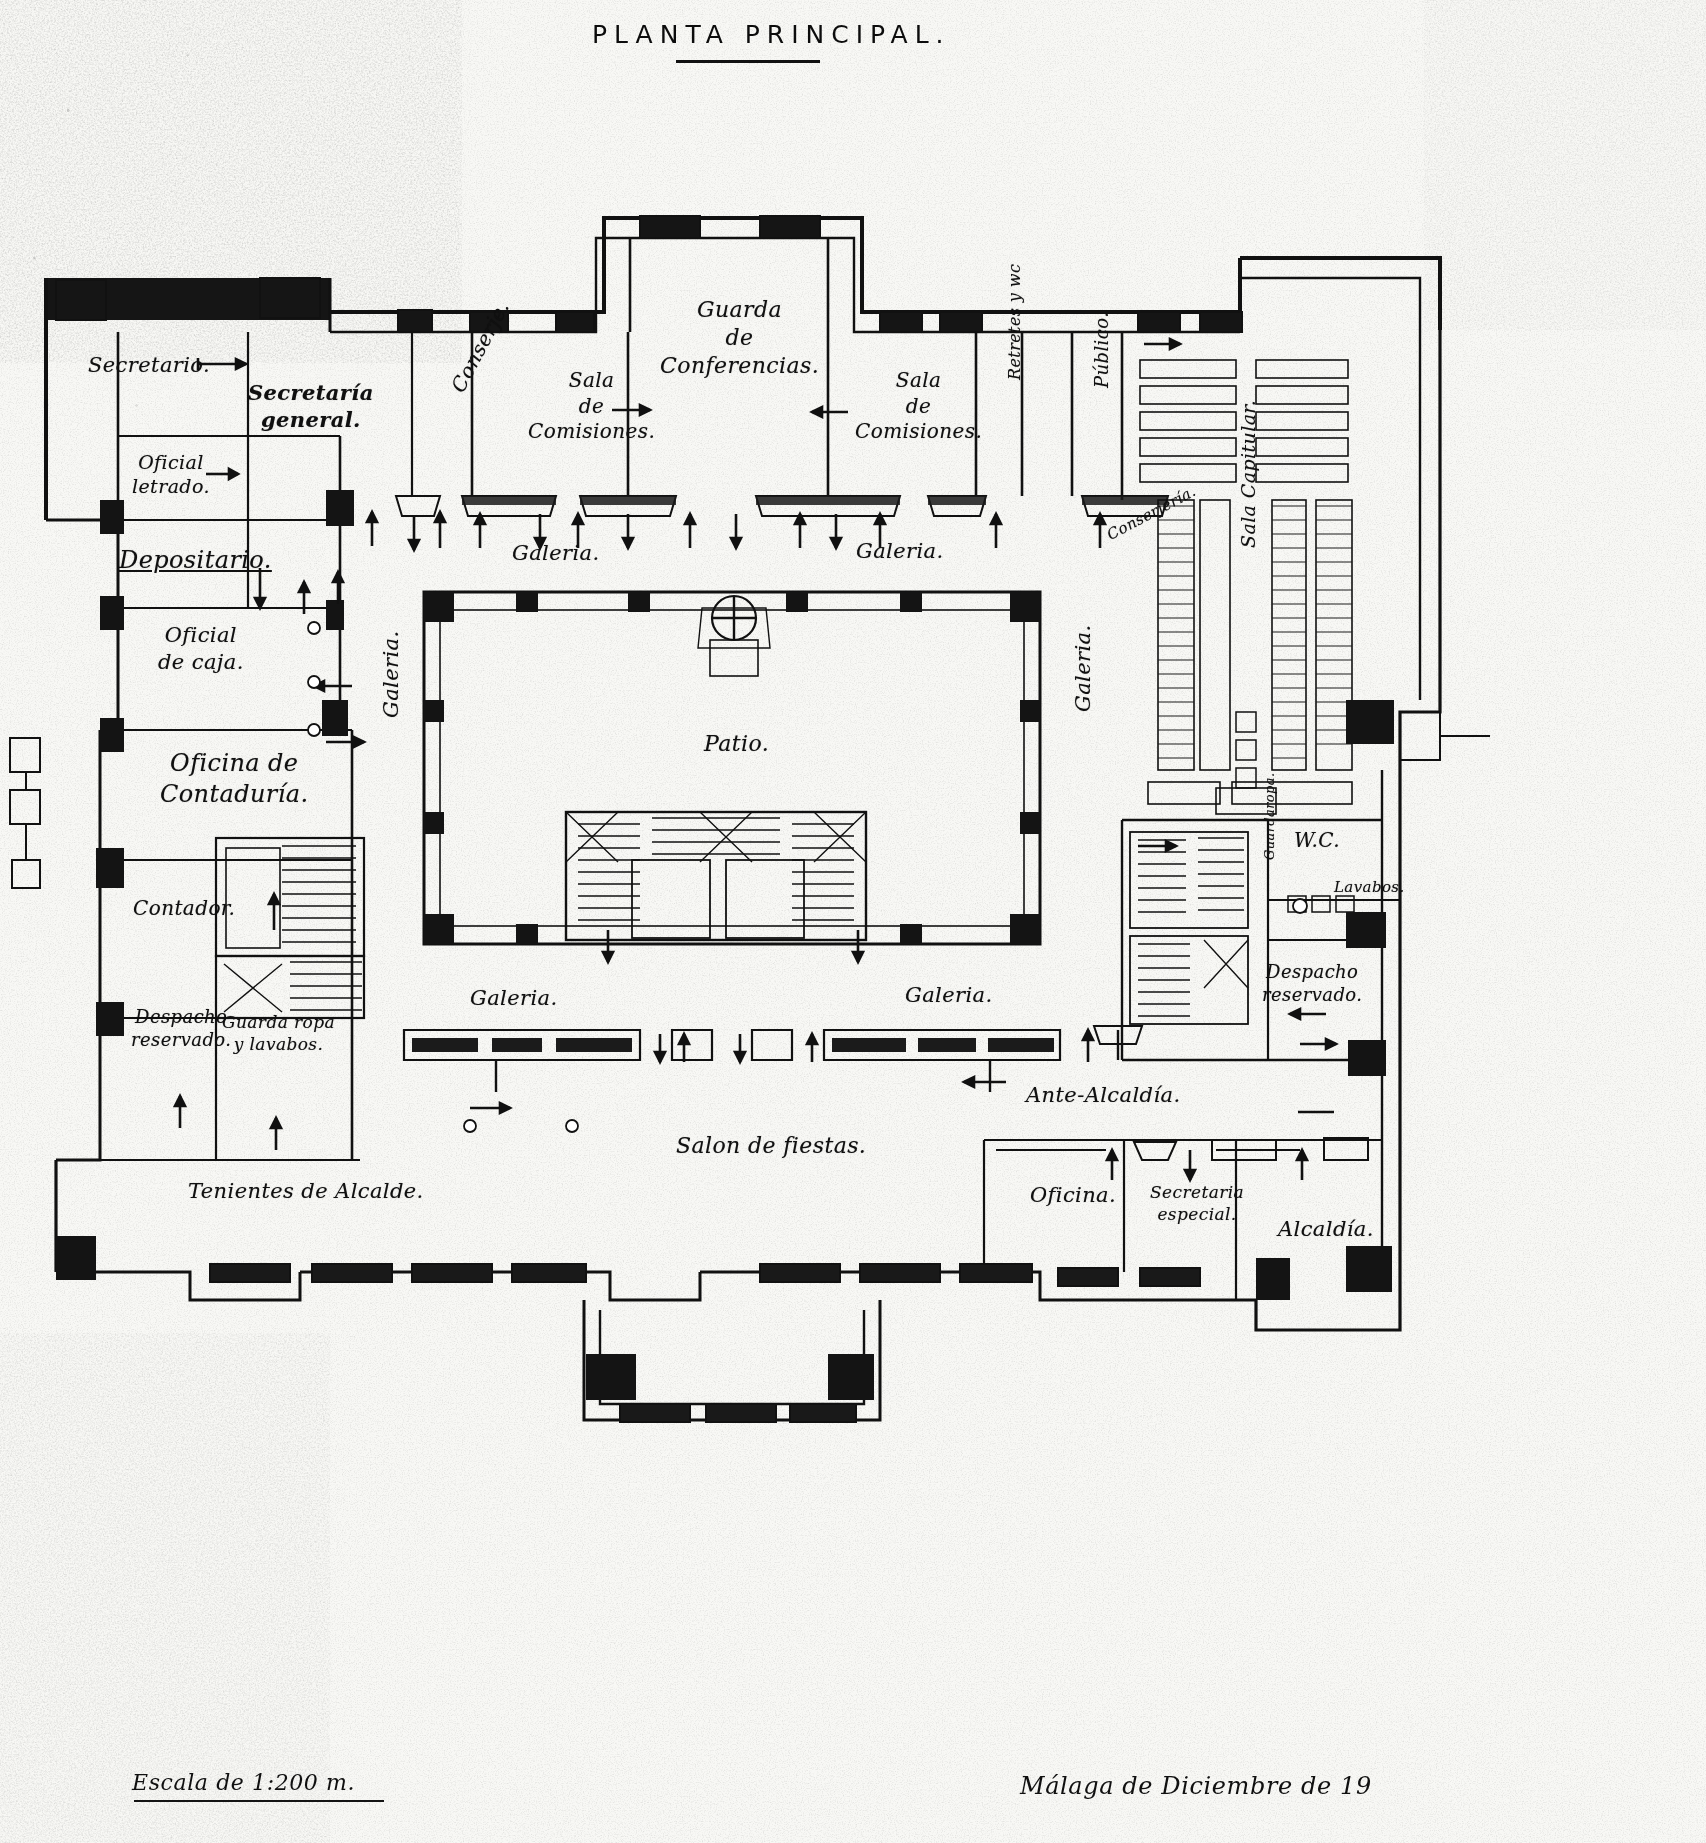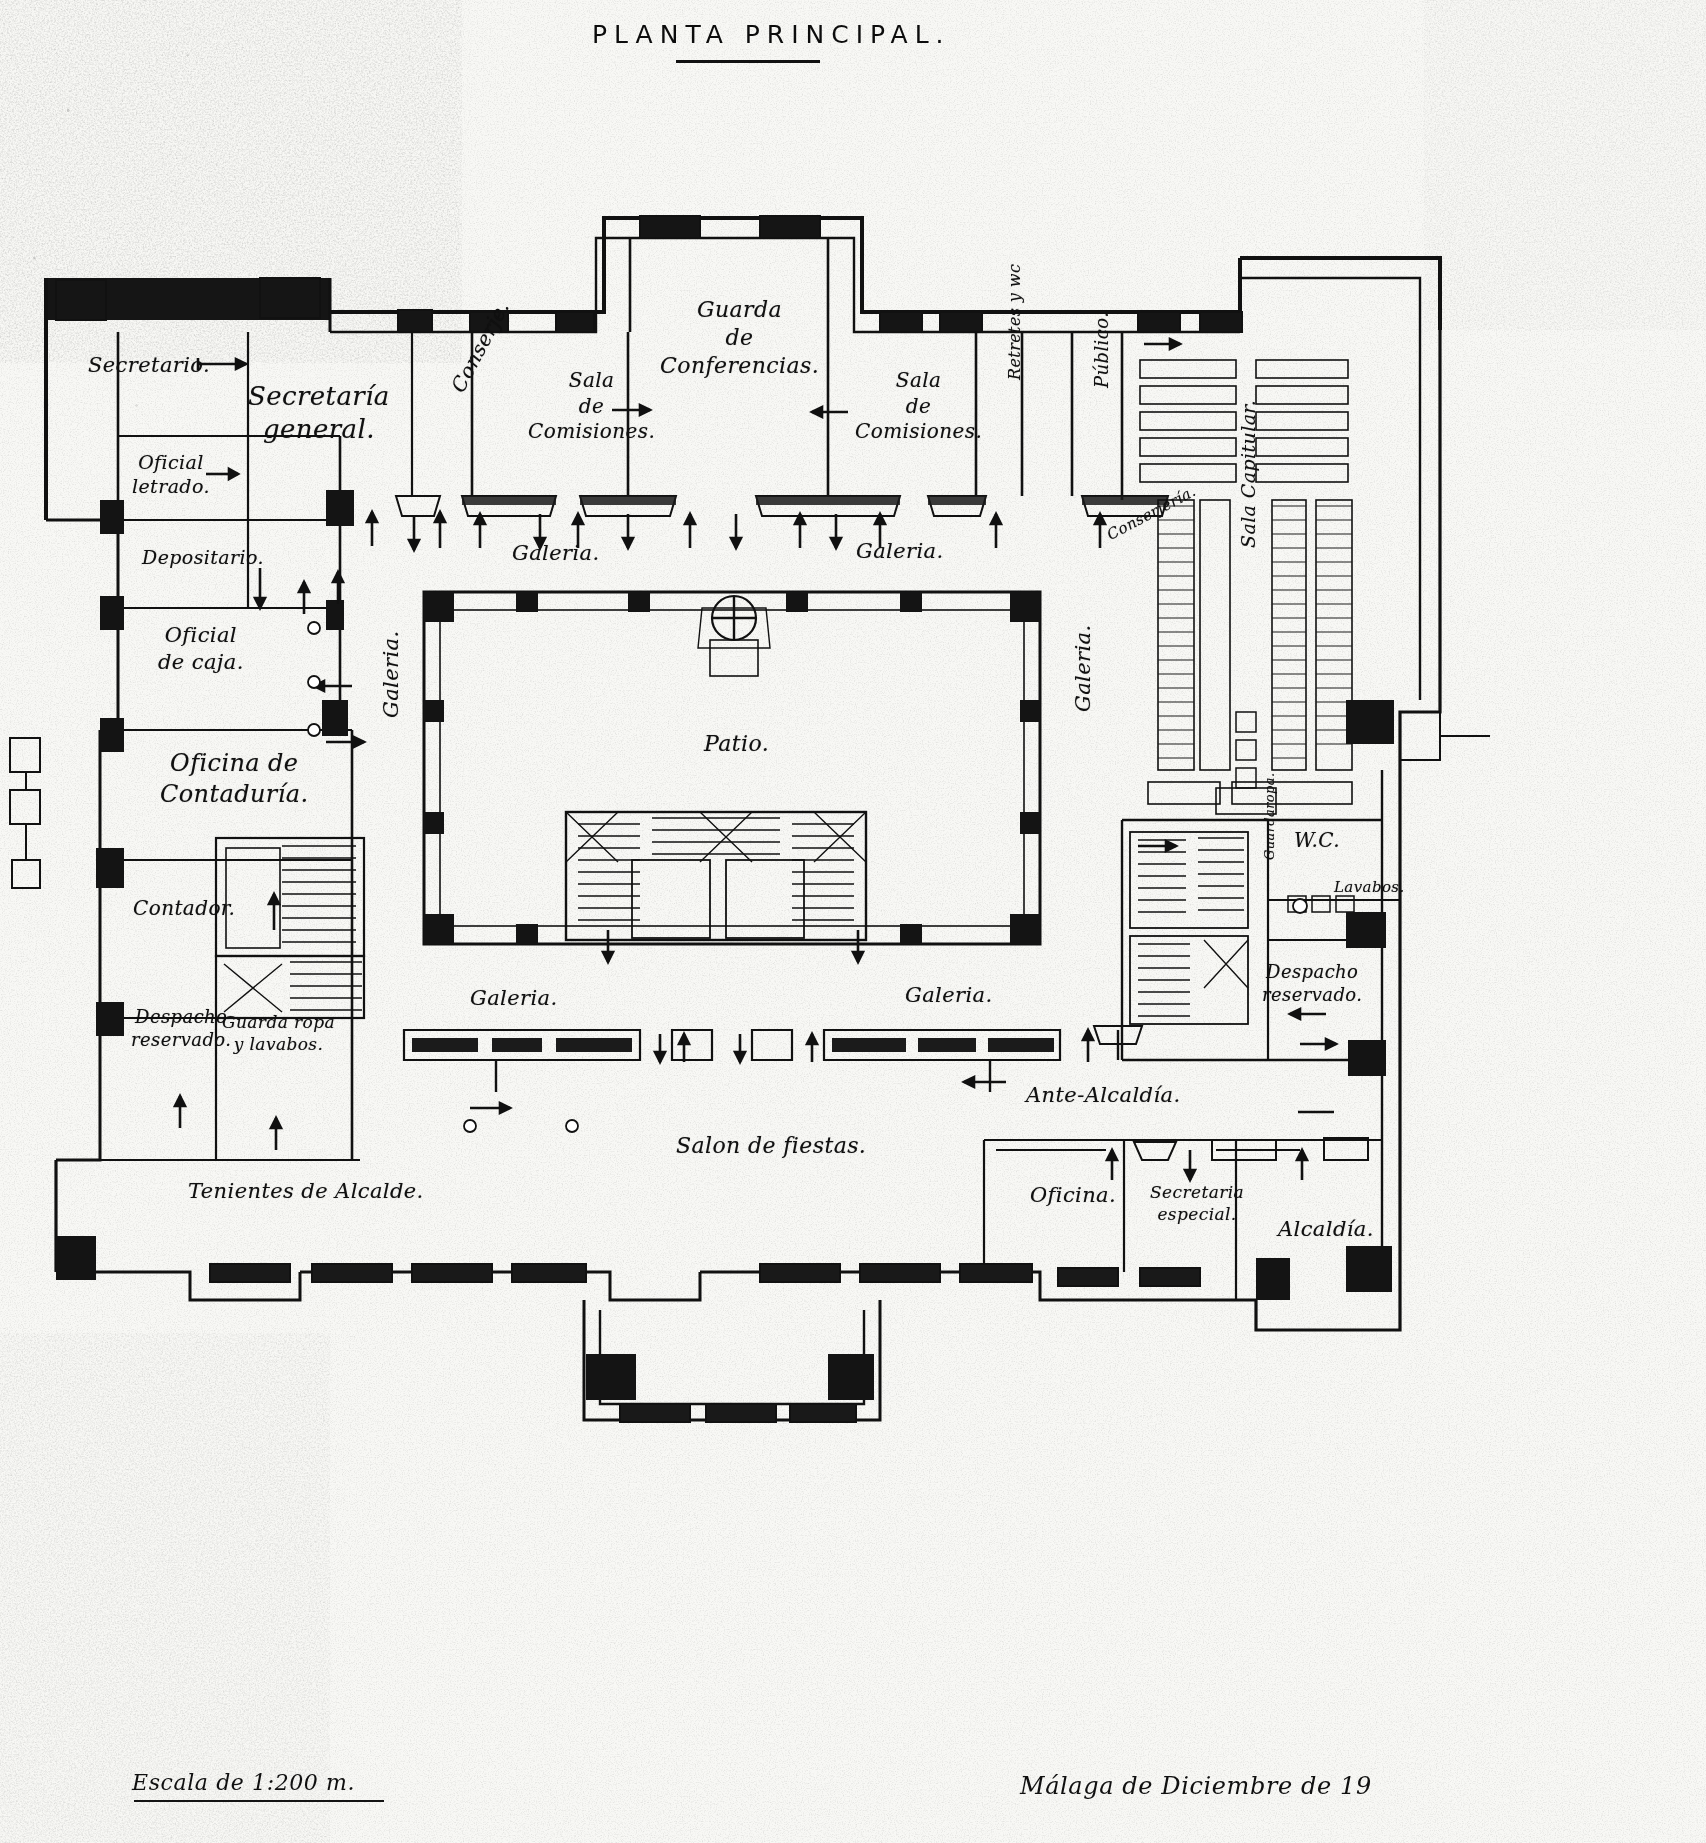--- a/index.html
+++ b/index.html
@@ -459,29 +459,29 @@
     <circle cx="470" cy="1126" r="6"></circle>
     <circle cx="572" cy="1126" r="6"></circle>
     <circle cx="1300" cy="906" r="7"></circle>
   </g>
 </svg>
 
 <div class="labels">
     <div class="lbl c" style="left: 88px; top: 352px; font-size: 21px; line-height: 1.28;">
       <span style="display:block">Secretario.</span>
     </div>
-    <div class="lbl c" style="left: 248px; top: 380px; font-size: 26px; line-height: 1.28;">
+    <div class="lbl c" style="left: 248px; top: 380px; font-size: 21px; line-height: 1.28; font-weight: bold;">
       <span style="display:block">Secretaría</span>
       <span style="display:block">general.</span>
     </div>
     <div class="lbl c" style="left: 132px; top: 450px; font-size: 19px; line-height: 1.28;">
       <span style="display:block">Oficial</span>
       <span style="display:block">letrado.</span>
     </div>
-    <div class="lbl c" style="left: 142px; top: 545px; font-size: 19px; line-height: 1.28;">
+    <div class="lbl c" style="left: 119px; top: 545px; font-size: 24px; line-height: 1.28; text-decoration: underline;">
       <span style="display:block">Depositario.</span>
     </div>
     <div class="lbl c" style="left: 158px; top: 622px; font-size: 21px; line-height: 1.28;">
       <span style="display:block">Oficial</span>
       <span style="display:block">de caja.</span>
     </div>
     <div class="lbl c" style="left: 160px; top: 748px; font-size: 24px; line-height: 1.28;">
       <span style="display:block">Oficina  de</span>
       <span style="display:block">Contaduría.</span>
     </div>

